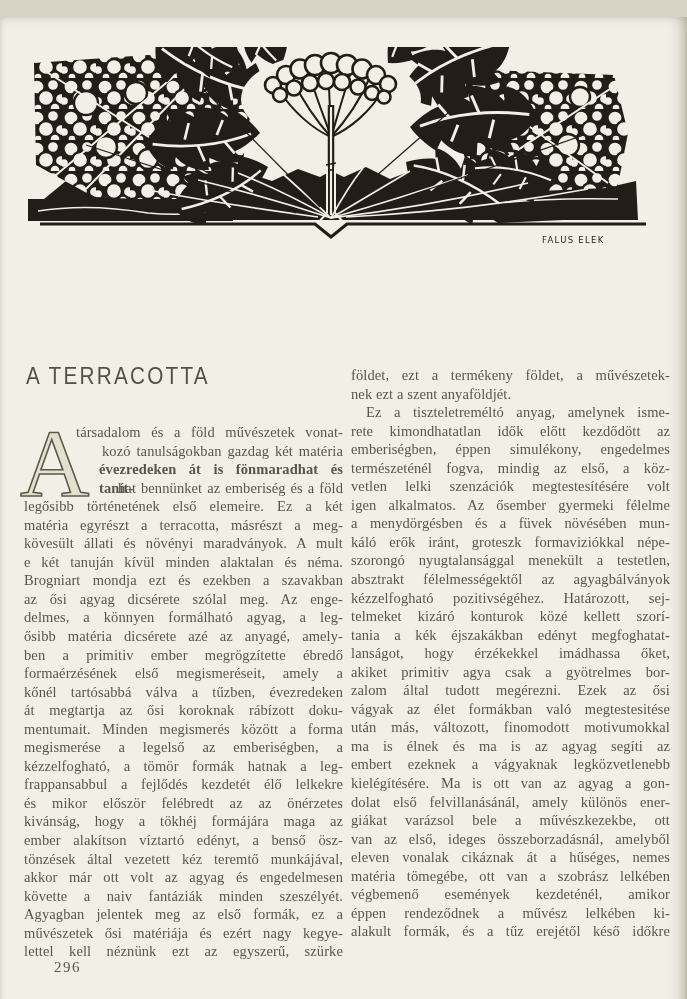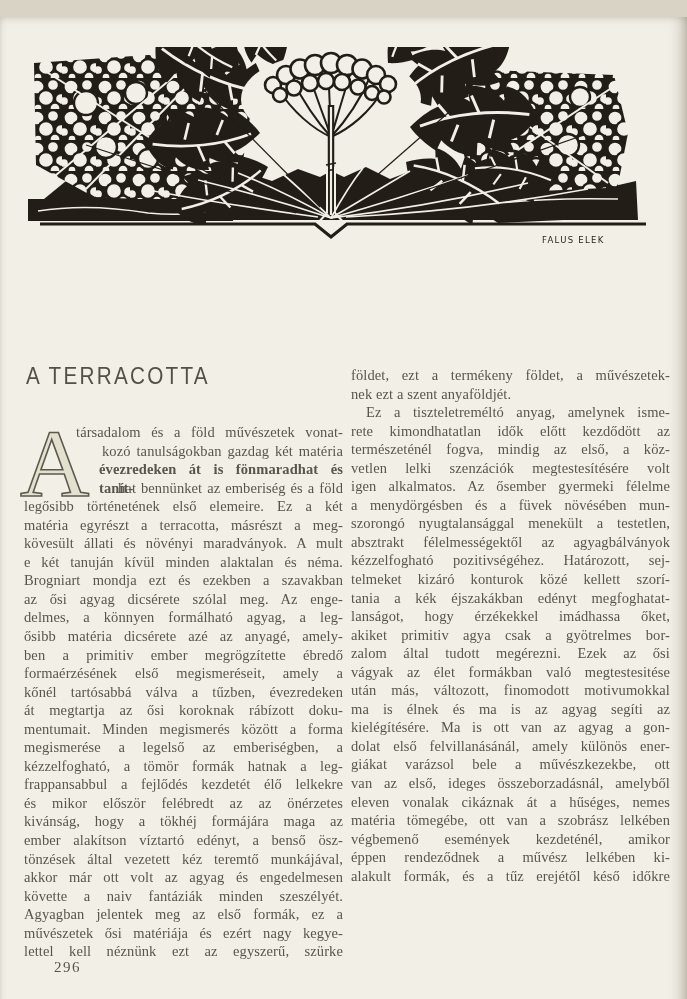--- a/index.html
+++ b/index.html
@@ -206,35 +206,38 @@
     <div class="ln">Agyagban jelentek meg az első formák, ez a</div>
     <div class="ln">művészetek ősi matériája és ezért nagy kegye-</div>
     <div class="ln">lettel kell néznünk ezt az egyszerű, szürke</div>
   </div>
 
   <div class="col col-right">
     <div class="ln">földet, ezt a termékeny földet, a művészetek-</div>
     <div class="ln end">nek ezt a szent anyaföldjét.</div>
     <div class="ln indent">Ez a tiszteletreméltó anyag, amelynek isme-</div>
     <div class="ln">rete kimondhatatlan idők előtt kezdődött az</div>
+    <div class="ln">emberiségben, éppen simulékony, engedelmes</div>
     <div class="ln">természeténél fogva, mindig az első, a köz-</div>
     <div class="ln">vetlen lelki szenzációk megtestesítésére volt</div>
     <div class="ln">igen alkalmatos. Az ősember gyermeki félelme</div>
     <div class="ln">a menydörgésben és a füvek növésében mun-</div>
+    <div class="ln">káló erők iránt, groteszk formaviziókkal népe-</div>
     <div class="ln">szorongó nyugtalansággal menekült a testetlen,</div>
     <div class="ln">absztrakt félelmességektől az agyagbálványok</div>
     <div class="ln">kézzelfogható pozitivségéhez. Határozott, sej-</div>
     <div class="ln">telmeket kizáró konturok közé kellett szorí-</div>
     <div class="ln">tania a kék éjszakákban edényt megfoghatat-</div>
     <div class="ln">lanságot, hogy érzékekkel imádhassa őket,</div>
     <div class="ln">akiket primitiv agya csak a gyötrelmes bor-</div>
     <div class="ln">zalom által tudott megérezni. Ezek az ősi</div>
     <div class="ln">vágyak az élet formákban való megtestesitése</div>
     <div class="ln">után más, változott, finomodott motivumokkal</div>
     <div class="ln">ma is élnek és ma is az agyag segíti az</div>
+    <div class="ln">embert ezeknek a vágyaknak legközvetlenebb</div>
     <div class="ln">kielégítésére. Ma is ott van az agyag a gon-</div>
     <div class="ln">dolat első felvillanásánál, amely különös ener-</div>
     <div class="ln">giákat varázsol bele a művészkezekbe, ott</div>
     <div class="ln">van az első, ideges összeborzadásnál, amelyből</div>
     <div class="ln">eleven vonalak cikáznak át a hűséges, nemes</div>
     <div class="ln">matéria tömegébe, ott van a szobrász lelkében</div>
     <div class="ln">végbemenő események kezdeténél, amikor</div>
     <div class="ln">éppen rendeződnek a művész lelkében ki-</div>
     <div class="ln">alakult formák, és a tűz erejétől késő időkre</div>
   </div>

